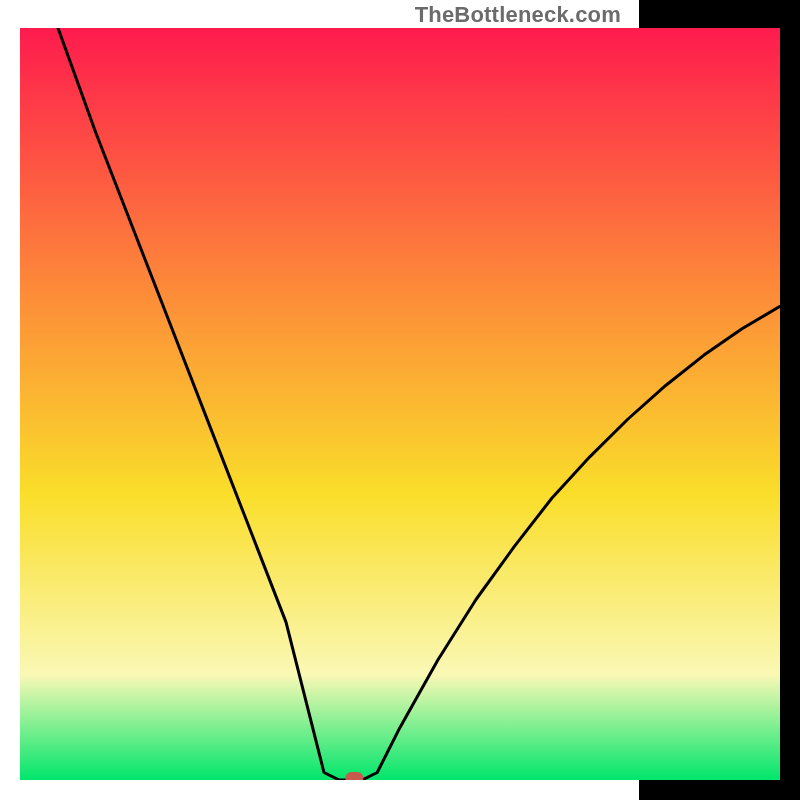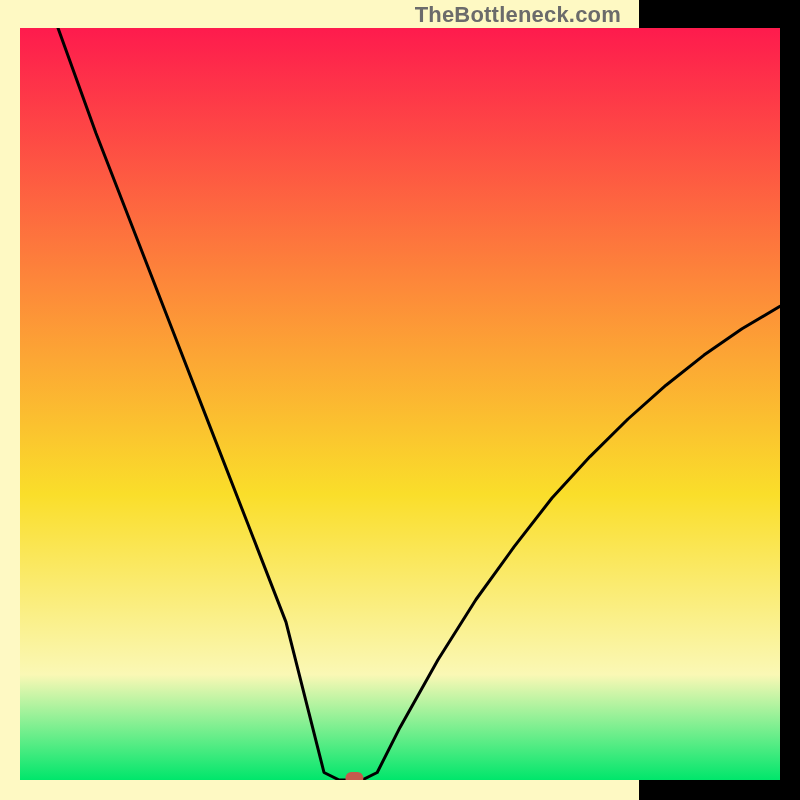--- a/index.html
+++ b/index.html
@@ -8,21 +8,21 @@
     width: 800px;
     height: 800px;
     background: #000;
     font-family: Arial, Helvetica, sans-serif;
     overflow: hidden;
   }
   .frame {
     position: relative;
     width: 639px;
     height: 800px;
-    background: #fef9c3;
+    background: #ffffff;
   }
   .watermark {
     position: absolute;
     top: 2px;
     right: 18px;
     color: #6b6b6b;
     font-size: 22px;
     font-weight: 600;
     letter-spacing: 0.2px;
     user-select: none;

